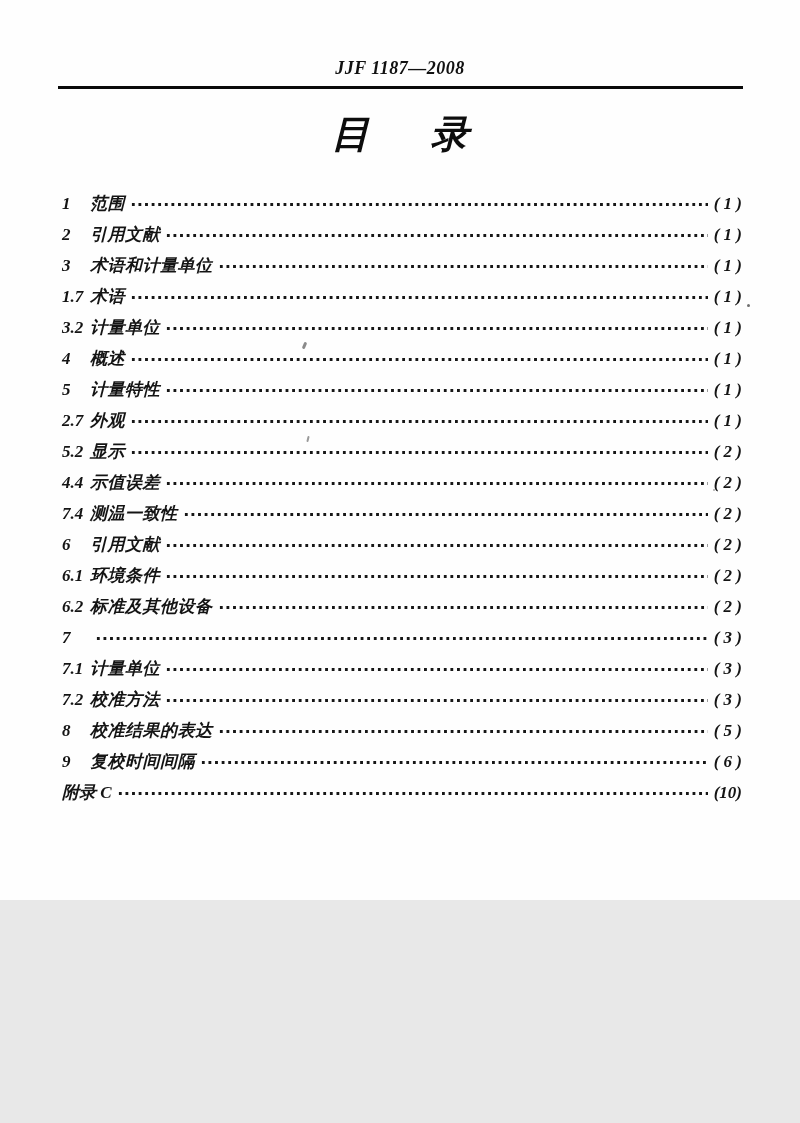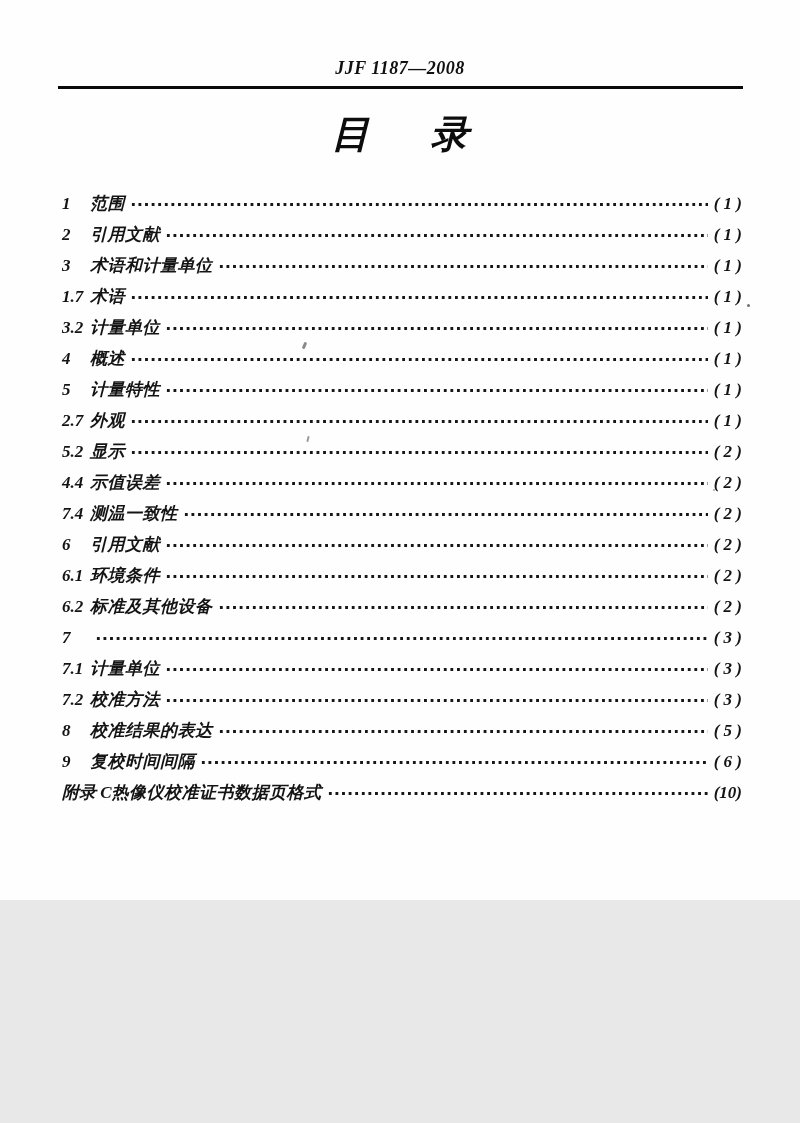--- a/index.html
+++ b/index.html
@@ -229,21 +229,20 @@
       <span class="toc-num">9</span>
       <span class="toc-label">复校时间间隔</span>
       <span class="toc-dots"></span>
       <span class="toc-page">( 6 )</span>
     </div>
 
 
 
     <div class="toc-row">
       <span class="toc-num">附录 C</span>
-      <span class="toc-label">热像仪校准证书数据页格式</span>
       <span class="toc-dots"></span>
       <span class="toc-page">(10)</span>
     </div>
 
   </div>
 
   <div class="speck s1"></div>
   <div class="speck s2"></div>
   <div class="speck s3"></div>
   <div class="speck s4"></div>

